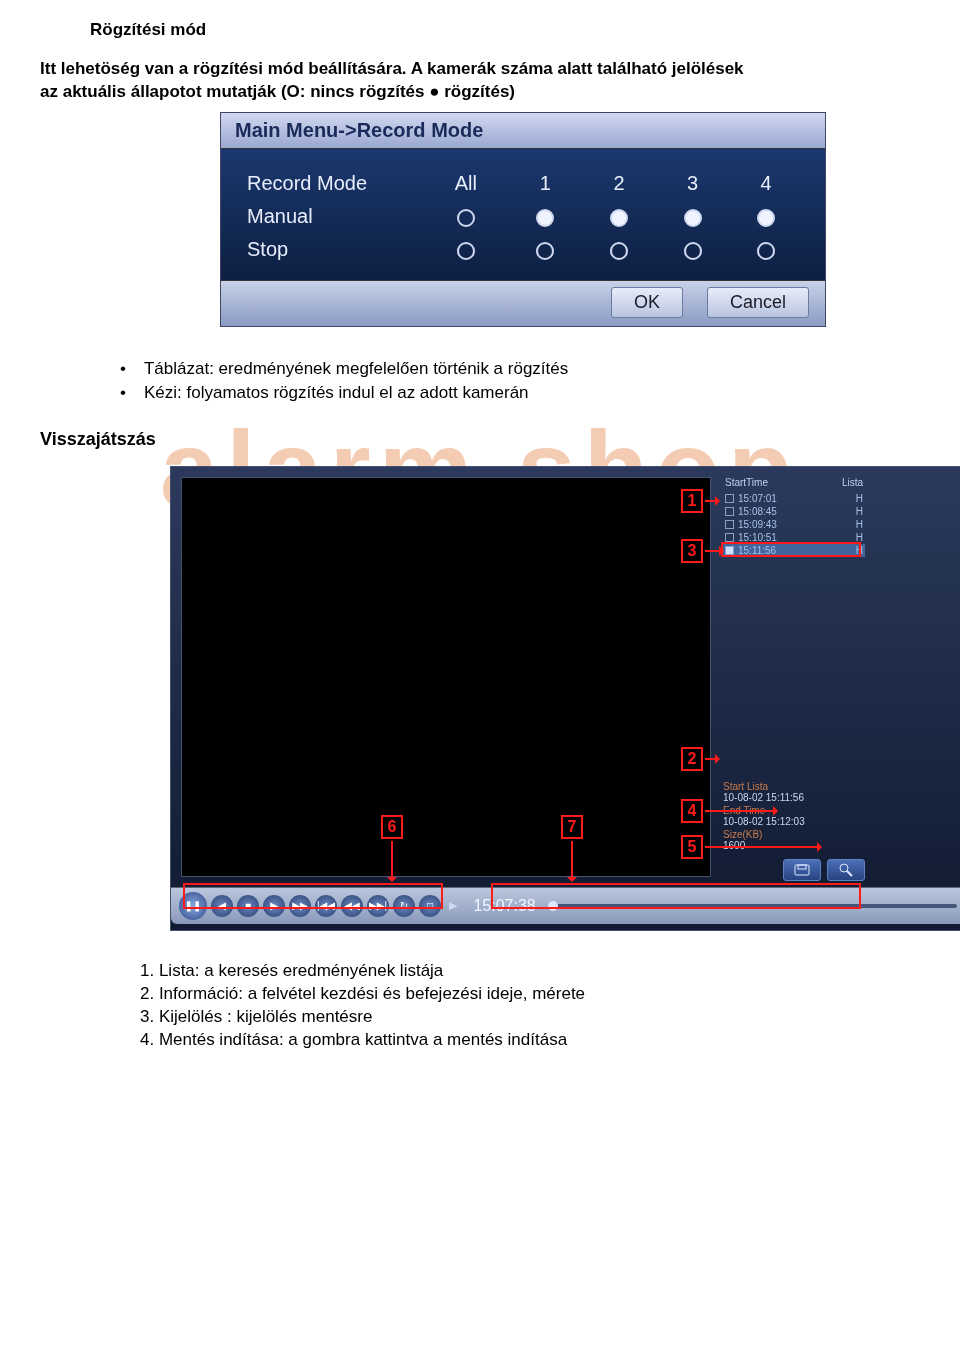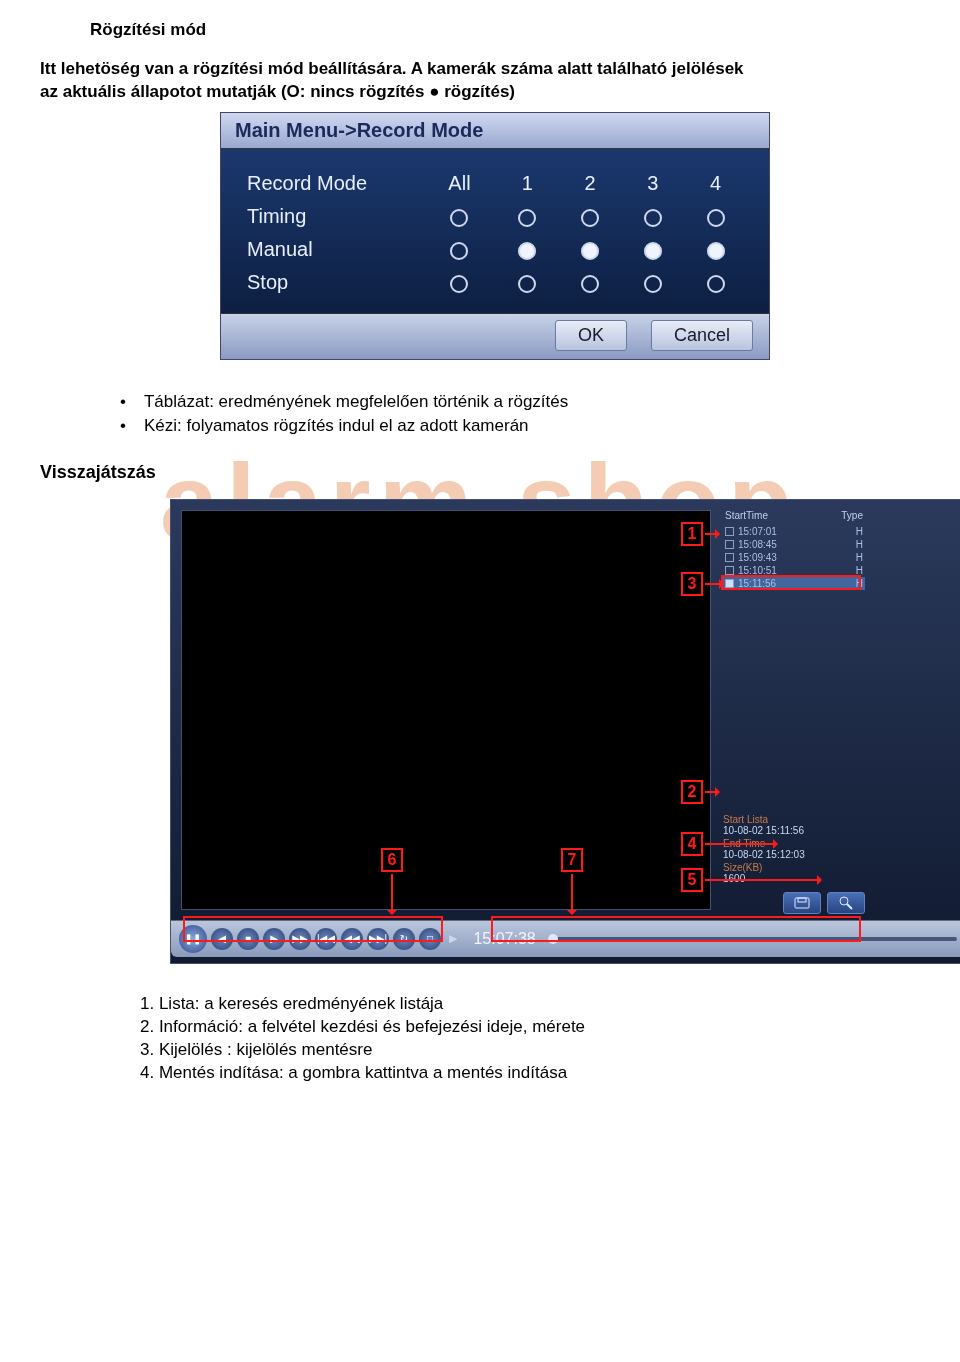--- a/index.html
+++ b/index.html
@@ -9,21 +9,21 @@
     background: #ffffff;
     font-family: Arial, Helvetica, sans-serif;
     font-size: 17px;
     color: #000;
     padding: 20px 40px;
   }
   .title { font-weight: bold; margin-bottom: 18px; margin-left: 50px; }
   .para-block { line-height: 1.35; font-weight: bold; }
 
   .record-panel {
-    width: 550px;
+    width: 606px;
     margin: 8px 0 8px 180px;
     border: 1px solid #446;
     background: #132a52;
   }
   .record-header {
     background: linear-gradient(#d0d8f0, #9aa8d0);
     color: #1a2a5a;
     font-weight: bold;
     padding: 6px 14px;
     font-size: 20px;
@@ -194,28 +194,20 @@
       <tbody>
           <tr>
         <th>Record Mode</th>
         <th>All</th>
         <th>1</th>
         <th>2</th>
         <th>3</th>
         <th>4</th>
       </tr>
       <tr>
-        <td>Timing</td>
-        <td><span class="radio-empty"></span></td>
-        <td><span class="radio-empty"></span></td>
-        <td><span class="radio-empty"></span></td>
-        <td><span class="radio-empty"></span></td>
-        <td><span class="radio-empty"></span></td>
-      </tr>
-      <tr>
         <td>Manual</td>
         <td><span class="radio-empty"></span></td>
         <td><span class="radio-filled"></span></td>
         <td><span class="radio-filled"></span></td>
         <td><span class="radio-filled"></span></td>
         <td><span class="radio-filled"></span></td>
       </tr>
       <tr>
         <td>Stop</td>
         <td><span class="radio-empty"></span></td>
@@ -241,21 +233,21 @@
 <div class="watermark-wrap">
   <div class="watermark">alarm shop</div>
   <div class="heading2">Visszajátszás</div>
 
   <div class="playback-panel">
     <div class="playback-main">
       <div class="video-area"></div>
       <div class="side-area">
         <div class="side-header">
           <span>StartTime</span>
-          <span>Type</span>
+          <span>Lista</span>
         </div>
         <div class="file-list">
           <div class="file-row">
             <span class="cb"></span>
             <span class="file-grow">15:07:01</span>
             <span>H</span>
           </div>
           <div class="file-row">
             <span class="cb"></span>
             <span class="file-grow">15:08:45</span>

